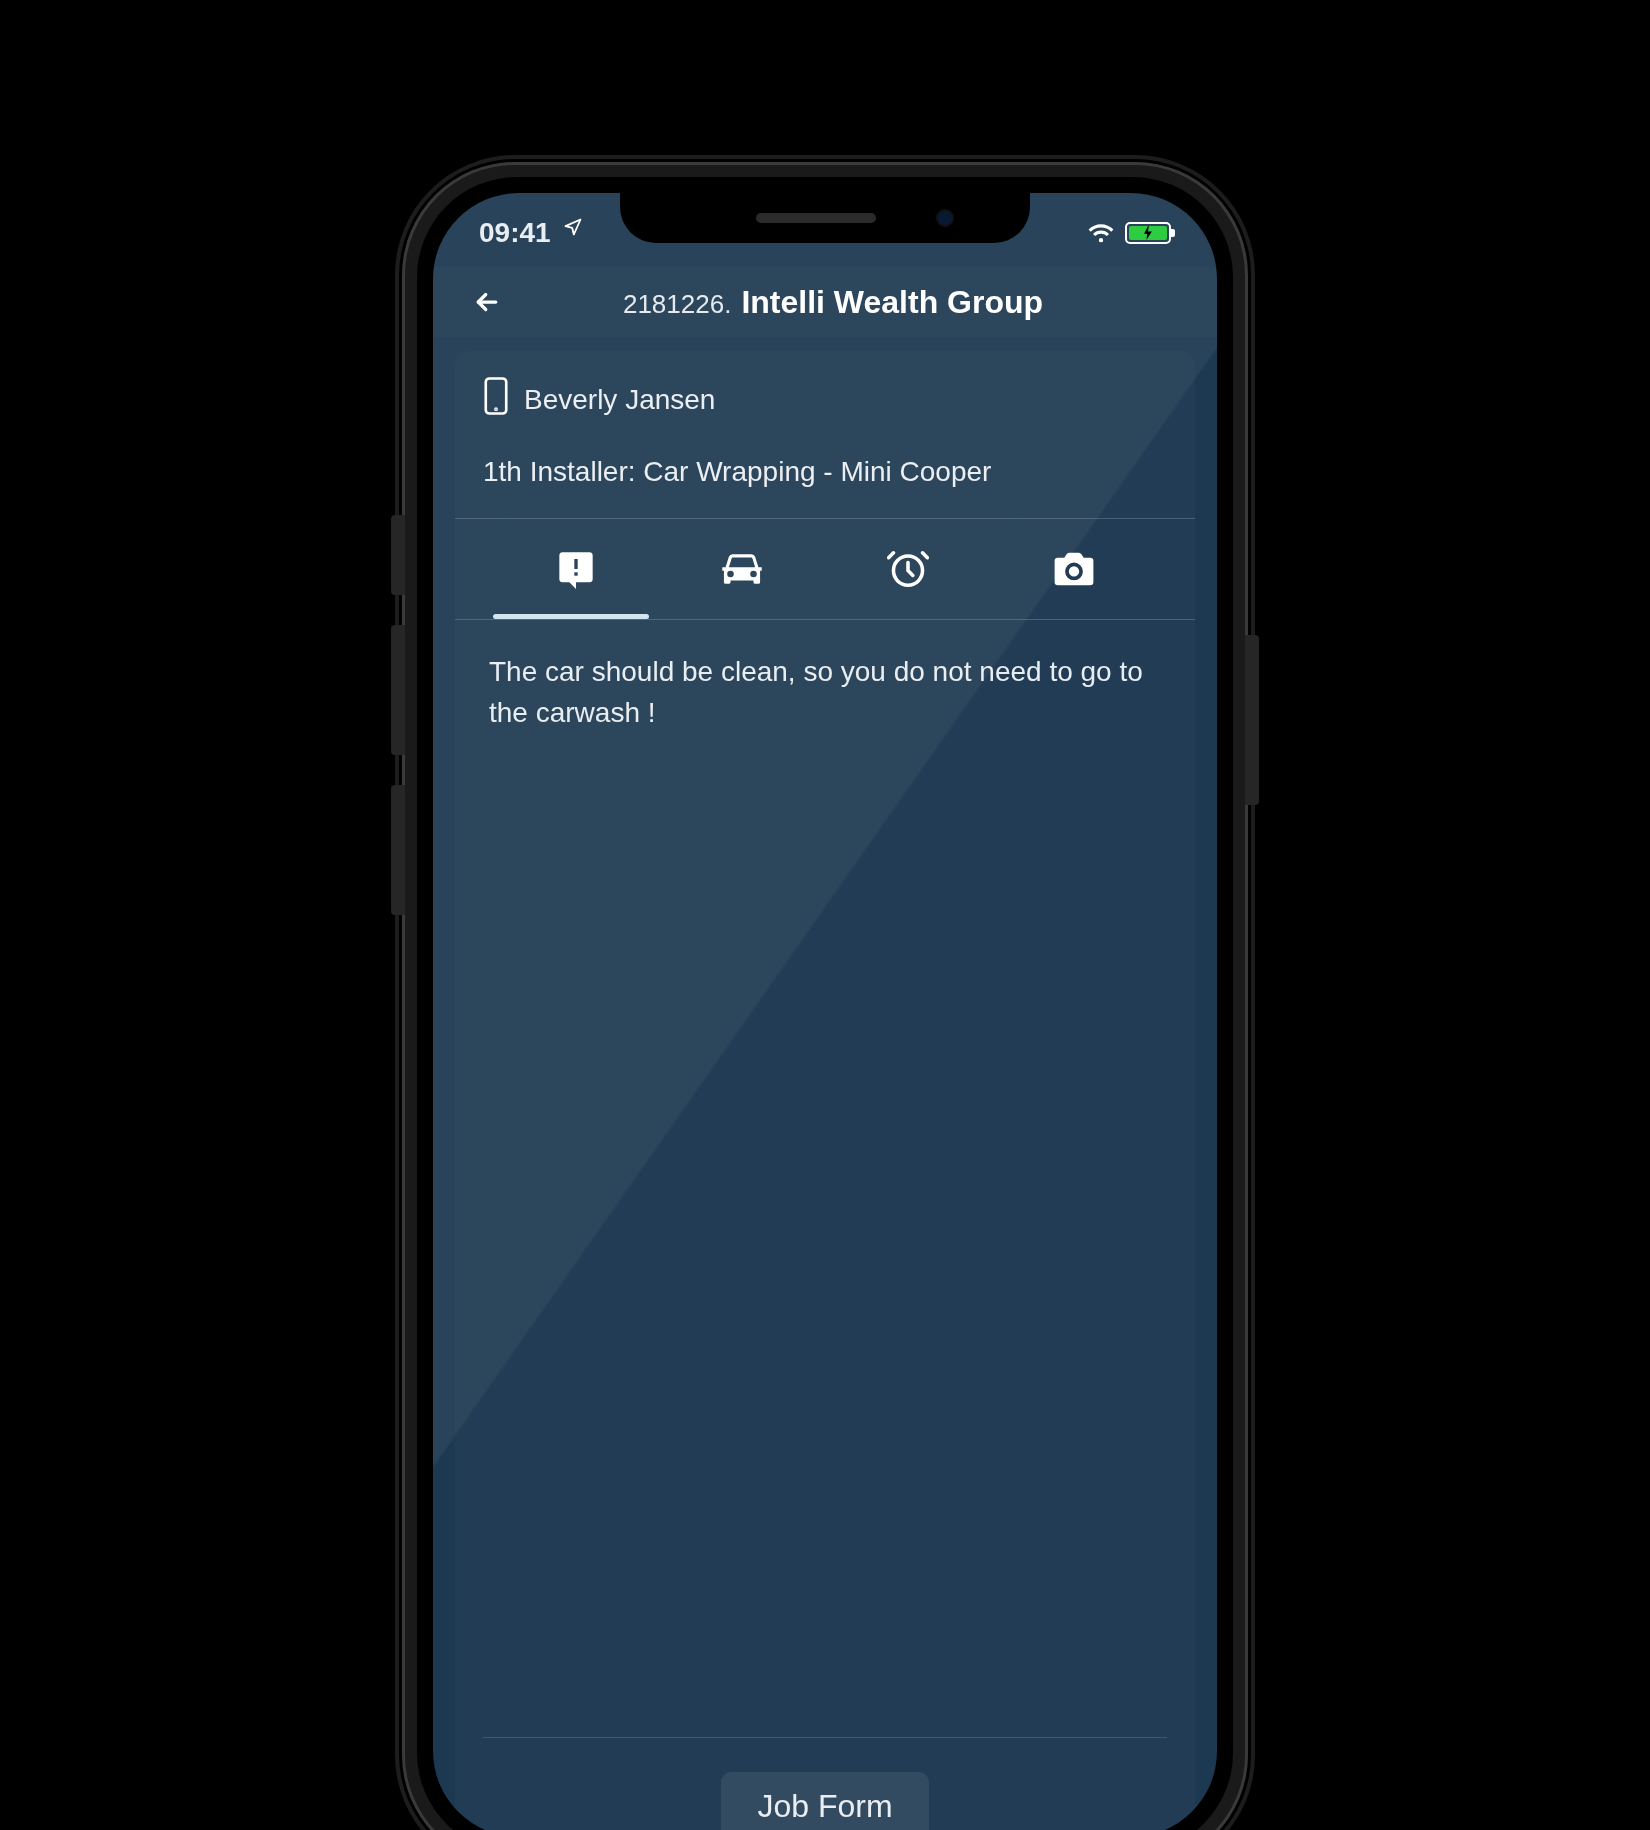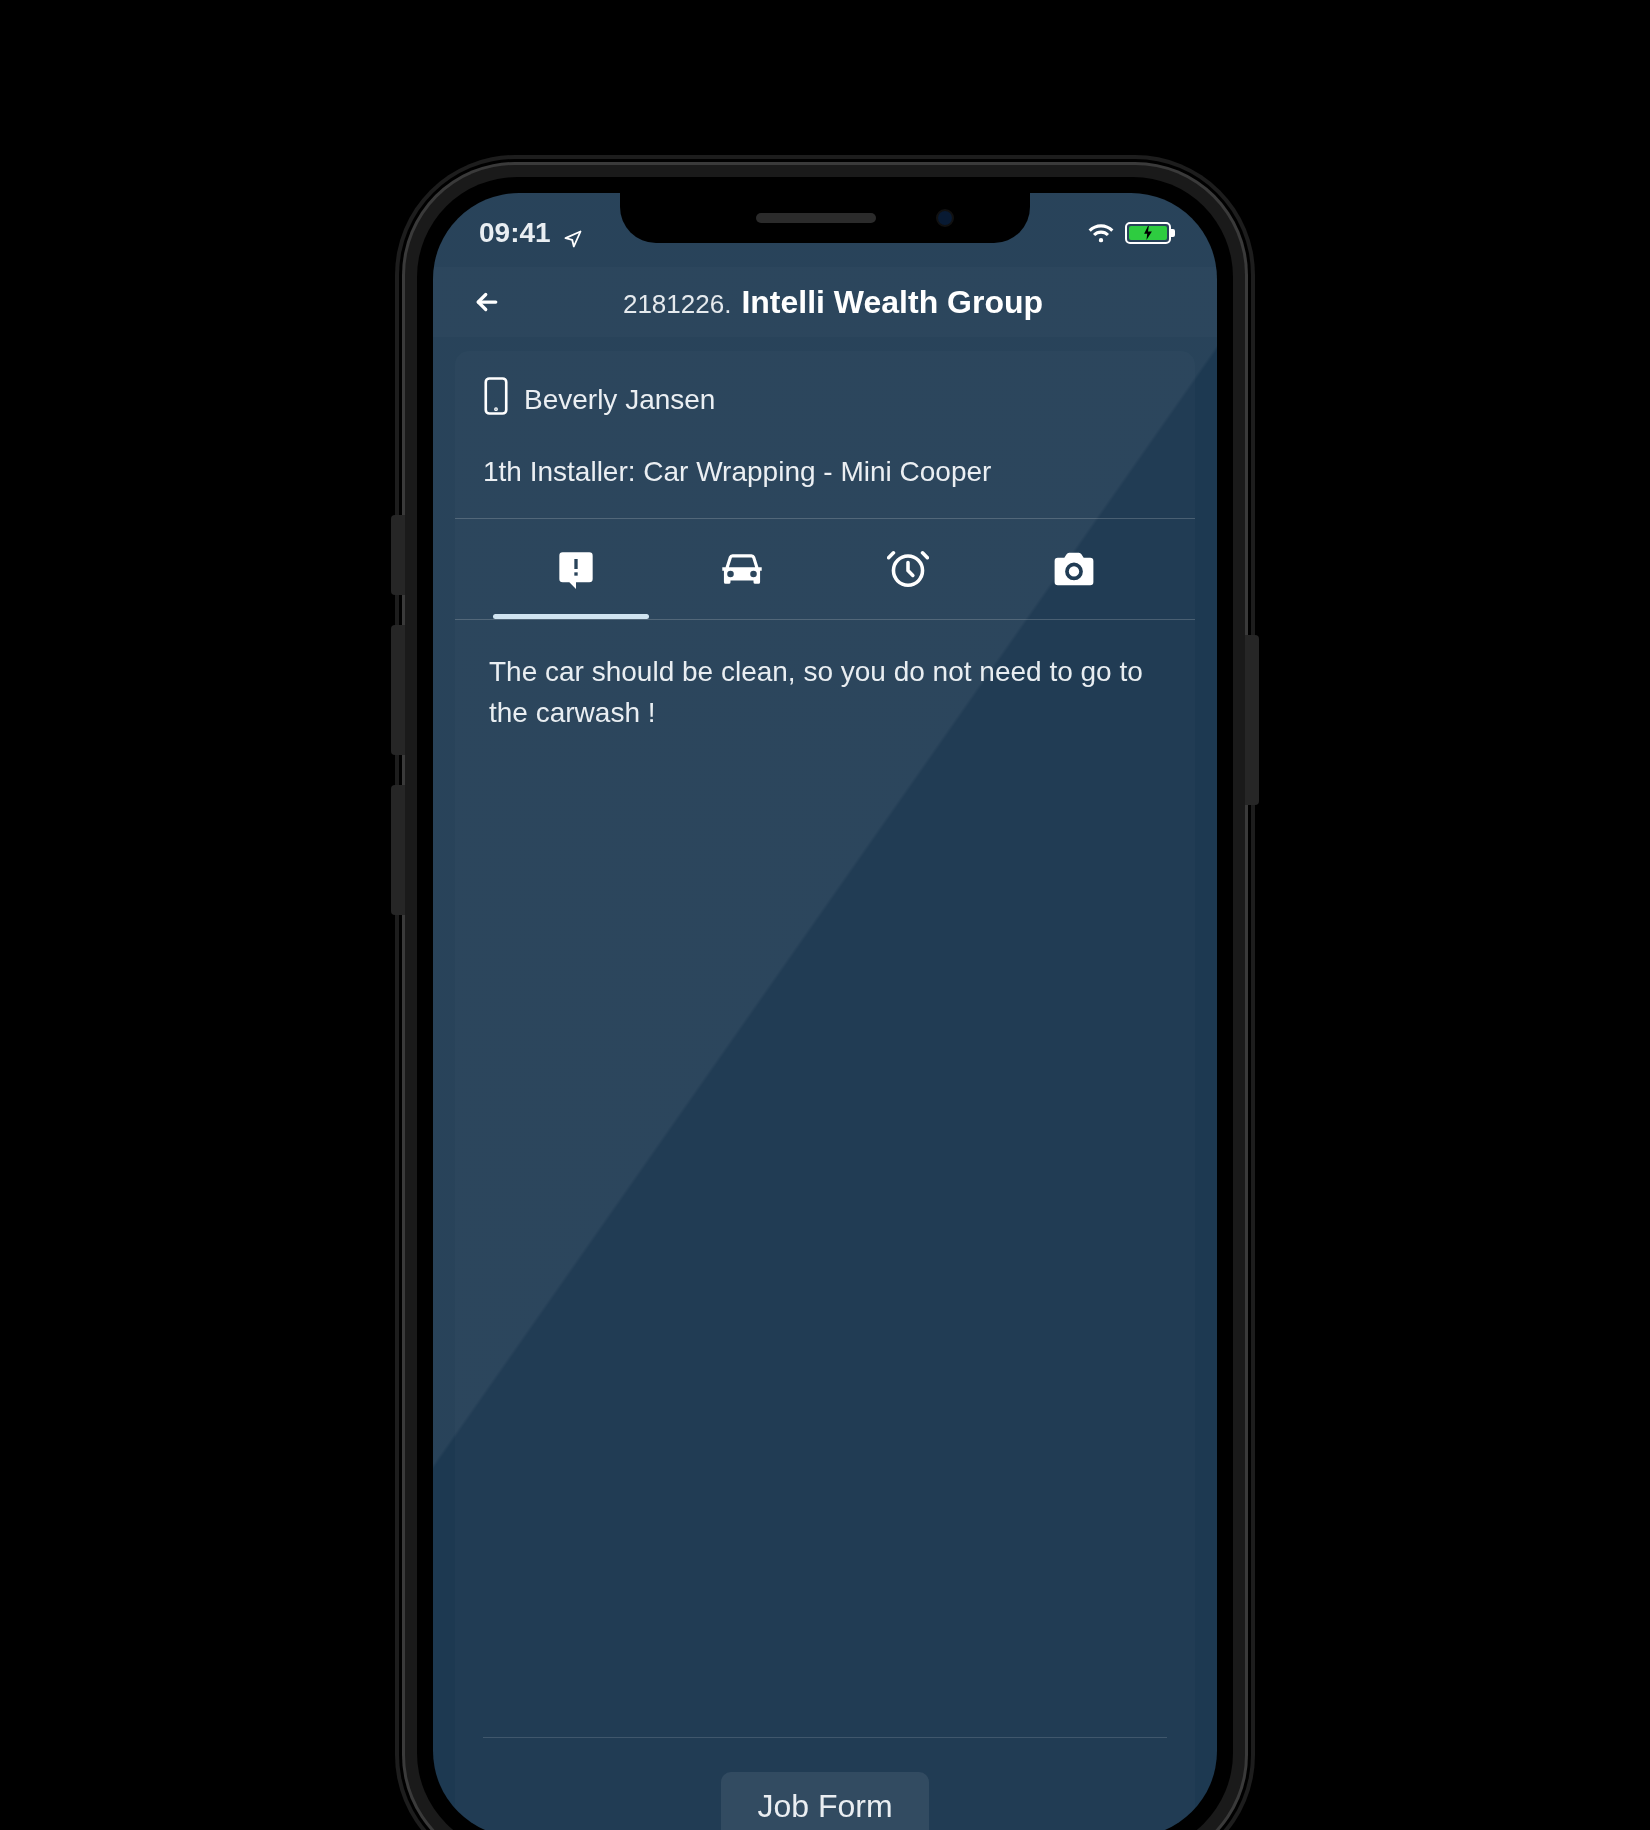--- a/index.html
+++ b/index.html
@@ -97,21 +97,21 @@
     top:16px; left:0; right:0;
     height:48px;
     display:flex;
     justify-content:space-between;
     align-items:center;
     padding: 0 46px;
     font-size: 28px;
     font-weight:600;
     z-index:40;
   }
-  .status .left { display:flex; align-items:flex-end; gap:12px; }
+  .status .left { display:flex; align-items:flex-start; gap:12px; }
   .status .right { display:flex; align-items:center; gap:10px; }
   .loc-icon svg, .wifi-icon svg { display:block; }
   .battery {
     width: 46px; height:22px;
     border: 2px solid #fff;
     border-radius:5px;
     position:relative;
   }
   .battery::after{
     content:"";

